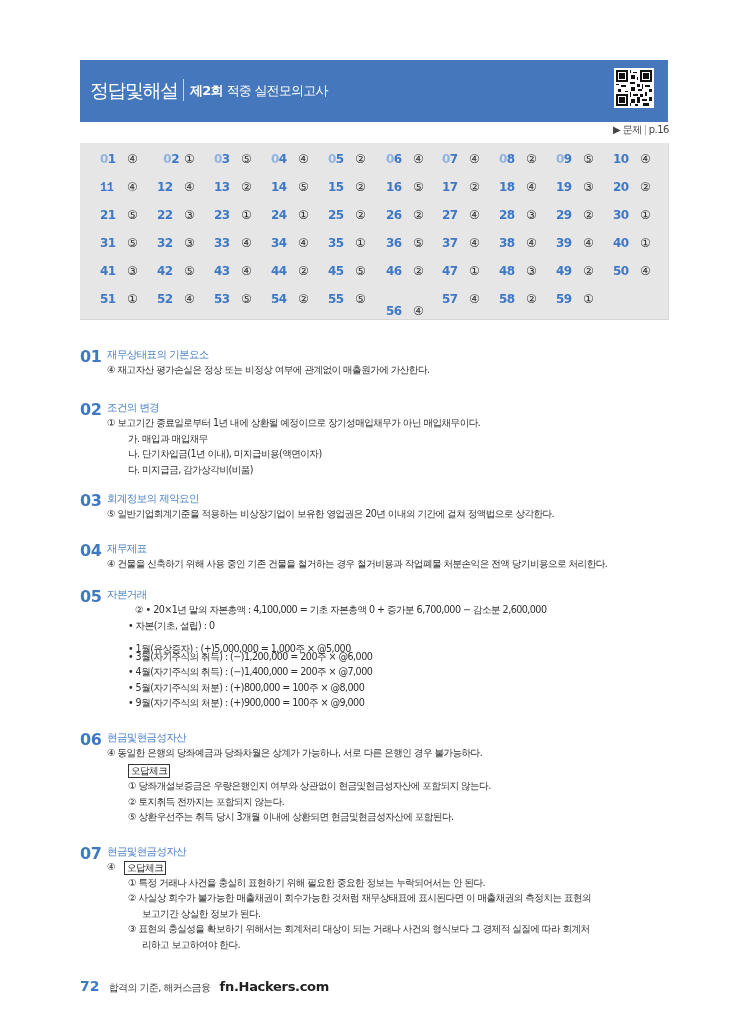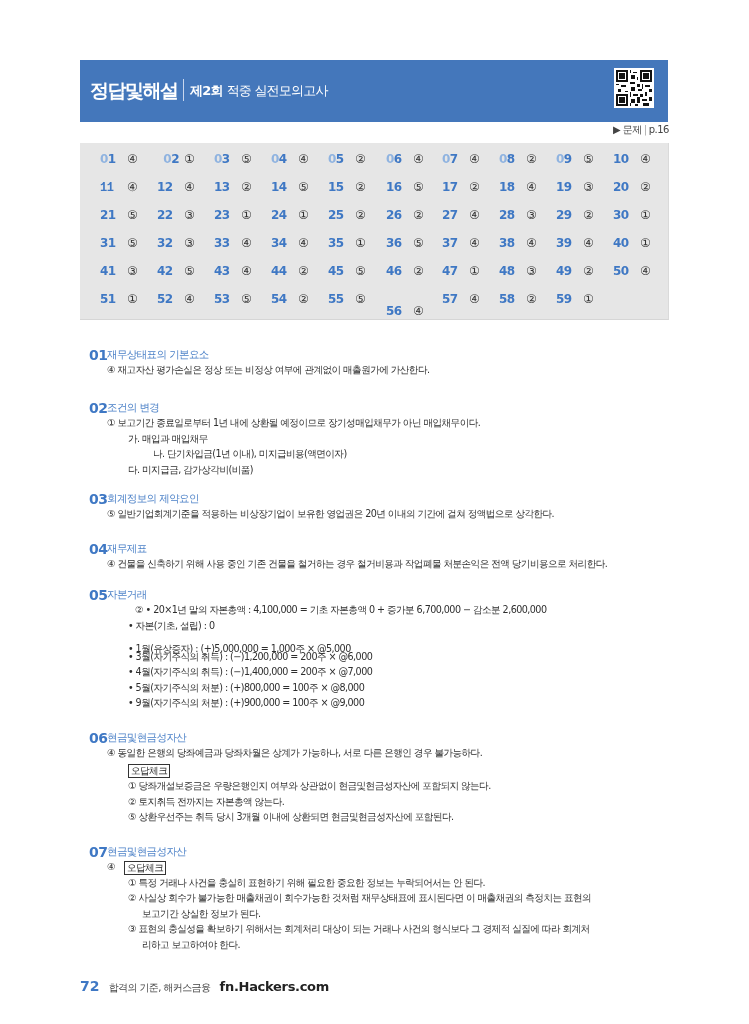--- a/index.html
+++ b/index.html
@@ -6,21 +6,21 @@
   body {
     width: 749px; height: 1024px; background: #ffffff; position: relative; overflow: hidden;
     font-family: "DejaVu Sans", "Liberation Sans", sans-serif; color: #2b2b2b;
   }
   .header {
     position: absolute; left: 80px; top: 60px; width: 588px; height: 62px;
     background: #4477bb;
   }
   .header .title {
     position: absolute; left: 10px; top: 18px; color: #ffffff;
-    font-size: 19px; font-weight: bold; letter-spacing: -1.5px;
+    font-size: 19px; font-weight: normal; letter-spacing: -1.5px;
   }
   .header .sep {
     position: absolute; left: 103px; top: 19px; width: 1px; height: 22px; background: #c8d6ee;
   }
   .header .subtitle {
     position: absolute; left: 110px; top: 22px; color: #ffffff; font-size: 13px; letter-spacing: -0.8px;
   }
   .header .subtitle b { font-weight: bold; margin-right: 4px; }
   .qr {
     position: absolute; right: 14px; top: 8px; width: 40px; height: 40px;
@@ -36,21 +36,21 @@
     position: absolute; left: 80px; top: 143px; width: 588px; height: 176px;
     background: #e6e6e6; border-bottom: 1px solid #d6d6d6; border-right: 1px solid #dadada;
   }
   .cell { position: absolute; top: 0; font-size: 12px; white-space: nowrap; }
   .cell .num { color: #3f78c4; font-weight: bold; letter-spacing: -0.5px; display: inline-block; width: 22px; }
   .cell .num .lz { color: #8fb3e0; }
   .cell .ans { color: #333; font-size: 12px; margin-left: 5px; }
 
   .q { position: absolute; left: 80px; width: 600px; }
   .q .qn {
-    position: absolute; left: 9px; top: 0; color: #3f78c4; font-weight: bold; font-size: 14px; letter-spacing: -0.5px;
+    position: absolute; left: 0; top: 0; color: #3f78c4; font-weight: bold; font-size: 16px; letter-spacing: -0.5px;
   }
   .q .qt {
     position: absolute; left: 27px; top: 1px; color: #4d82c8; font-size: 10.5px; letter-spacing: -0.6px;
   }
   .line {
     position: absolute; font-size: 9.6px; color: #2e2e2e; letter-spacing: -0.55px; white-space: nowrap;
   }
   .boxed {
     display: inline-block; border: 1px solid #333; padding: 0 2px; line-height: 12px; font-size: 9.6px;
   }
@@ -182,21 +182,21 @@
     <div class="q" style="top: 347px;">
       <span class="qn">01</span>
       <span class="qt">재무상태표의 기본요소</span>
       <div class="line" style="left: 27px; top: 17px;"><span>④  재고자산 평가손실은 정상 또는 비정상 여부에 관계없이 매출원가에 가산한다.</span></div>
     </div>
     <div class="q" style="top: 400px;">
       <span class="qn">02</span>
       <span class="qt">조건의 변경</span>
       <div class="line" style="left: 27px; top: 17px;"><span>①  보고기간 종료일로부터 1년 내에 상환될 예정이므로 장기성매입채무가 아닌 매입채무이다.</span></div>
       <div class="line" style="left: 48px; top: 32.5px;"><span>가. 매입과 매입채무</span></div>
-      <div class="line" style="left: 48px; top: 48px; margin-left: 25px;"><span>나. 단기차입금(1년 이내), 미지급비용(액면이자)</span></div>
+      <div class="line" style="left: 48px; top: 48px;"><span>나. 단기차입금(1년 이내), 미지급비용(액면이자)</span></div>
       <div class="line" style="left: 48px; top: 63.5px;"><span>다. 미지급금, 감가상각비(비품)</span></div>
     </div>
     <div class="q" style="top: 491px;">
       <span class="qn">03</span>
       <span class="qt">회계정보의 제약요인</span>
       <div class="line" style="left: 27px; top: 17px;"><span>⑤  일반기업회계기준을 적용하는 비상장기업이 보유한 영업권은 20년 이내의 기간에 걸쳐 정액법으로 상각한다.</span></div>
     </div>
     <div class="q" style="top: 541px;">
       <span class="qn">04</span>
       <span class="qt">재무제표</span>
@@ -212,21 +212,21 @@
       <div class="line" style="left: 48px; top: 79px;"><span>• 4월(자기주식의 취득) : (−)1,400,000 = 200주 × @7,000</span></div>
       <div class="line" style="left: 48px; top: 94.5px;"><span>• 5월(자기주식의 처분) : (+)800,000 = 100주 × @8,000</span></div>
       <div class="line" style="left: 48px; top: 110px;"><span>• 9월(자기주식의 처분) : (+)900,000 = 100주 × @9,000</span></div>
     </div>
     <div class="q" style="top: 730px;">
       <span class="qn">06</span>
       <span class="qt">현금및현금성자산</span>
       <div class="line" style="left: 27px; top: 17px;"><span>④  동일한 은행의 당좌예금과 당좌차월은 상계가 가능하나, 서로 다른 은행인 경우 불가능하다.</span></div>
       <div class="line" style="left: 48px; top: 33.5px;"><span class="boxed">오답체크</span></div>
       <div class="line" style="left: 48px; top: 50px;"><span>①  당좌개설보증금은 우량은행인지 여부와 상관없이 현금및현금성자산에 포함되지 않는다.</span></div>
-      <div class="line" style="left: 48px; top: 65.5px;"><span>②  토지취득 전까지는 자본총액 않는다.</span></div>
+      <div class="line" style="left: 48px; top: 65.5px;"><span>②  토지취득 전까지는 포함되지 않는다.</span></div>
       <div class="line" style="left: 48px; top: 81px;"><span>⑤  상환우선주는 취득 당시 3개월 이내에 상환되면 현금및현금성자산에 포함된다.</span></div>
     </div>
     <div class="q" style="top: 844px;">
       <span class="qn">07</span>
       <span class="qt">현금및현금성자산</span>
       <div class="line" style="left: 27px; top: 17px;"><span>④</span></div>
       <div class="line" style="left: 44px; top: 17px;"><span class="boxed">오답체크</span></div>
       <div class="line" style="left: 48px; top: 32.5px;"><span>①  특정 거래나 사건을 충실히 표현하기 위해 필요한 중요한 정보는 누락되어서는 안 된다.</span></div>
       <div class="line" style="left: 48px; top: 48px;"><span>②  사실상 회수가 불가능한 매출채권이 회수가능한 것처럼 재무상태표에 표시된다면 이 매출채권의 측정치는 표현의</span></div>
       <div class="line" style="left: 62px; top: 63.5px;"><span>보고기간 상실한 정보가 된다.</span></div>

